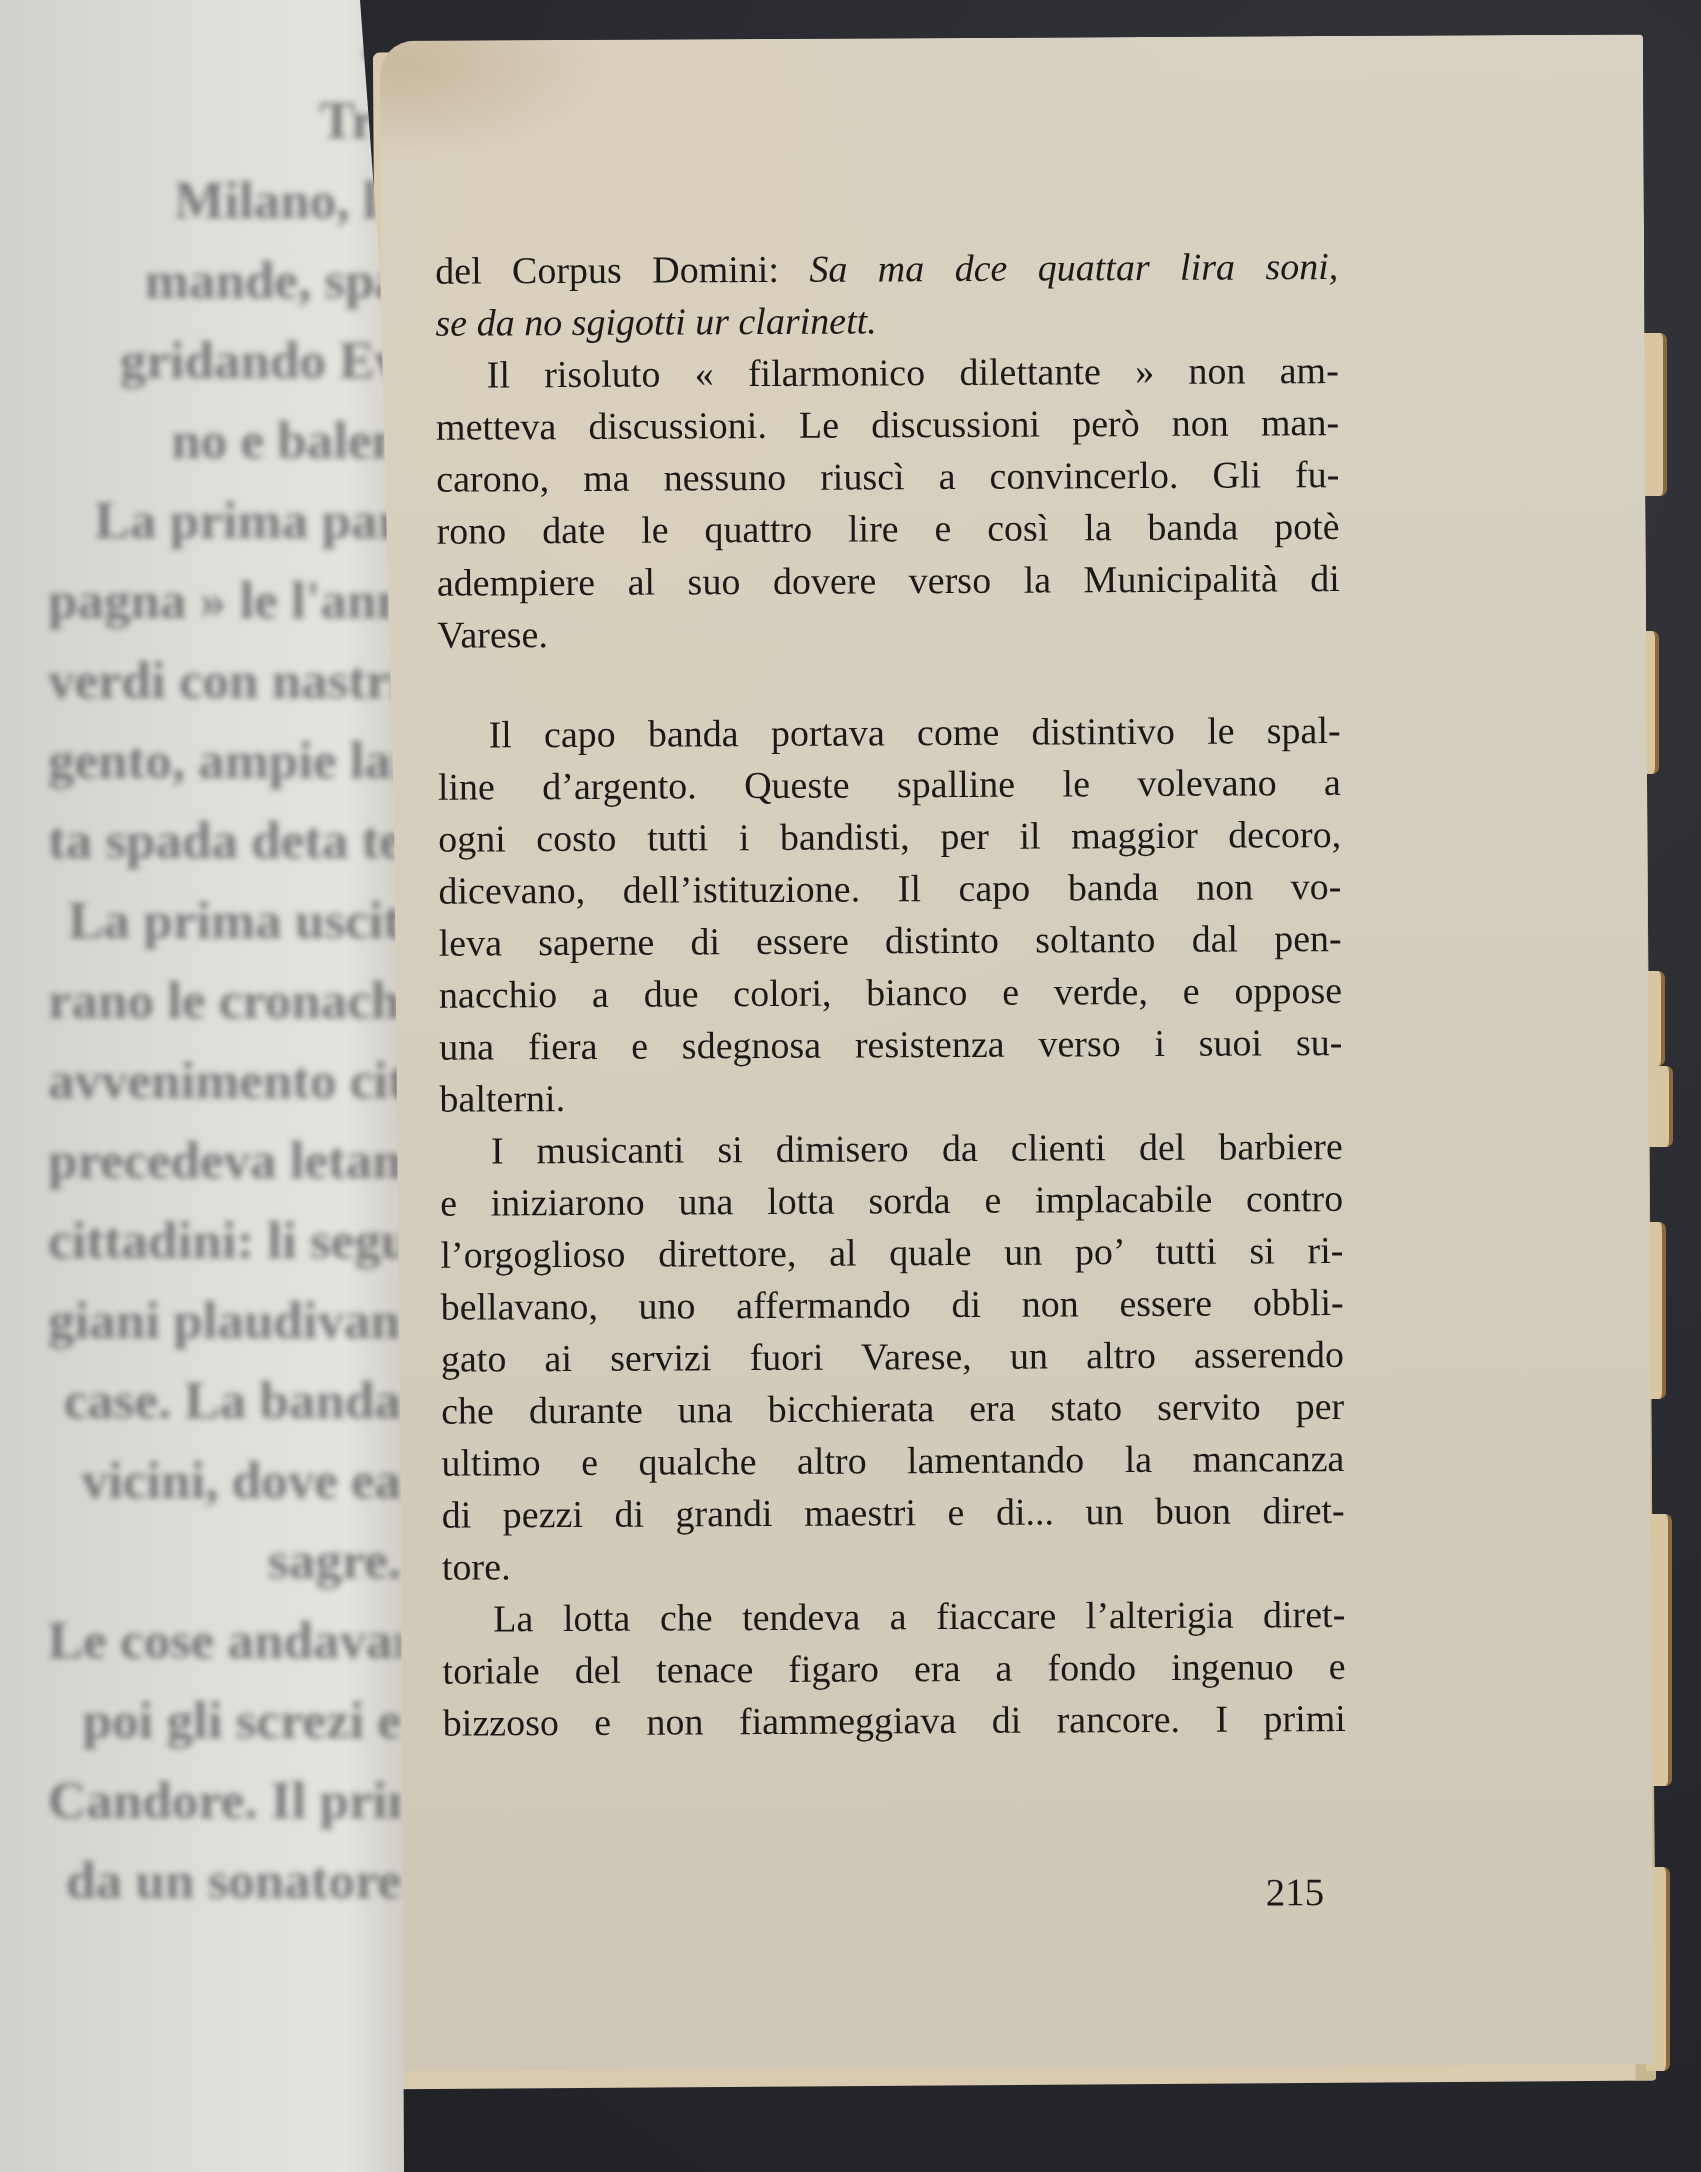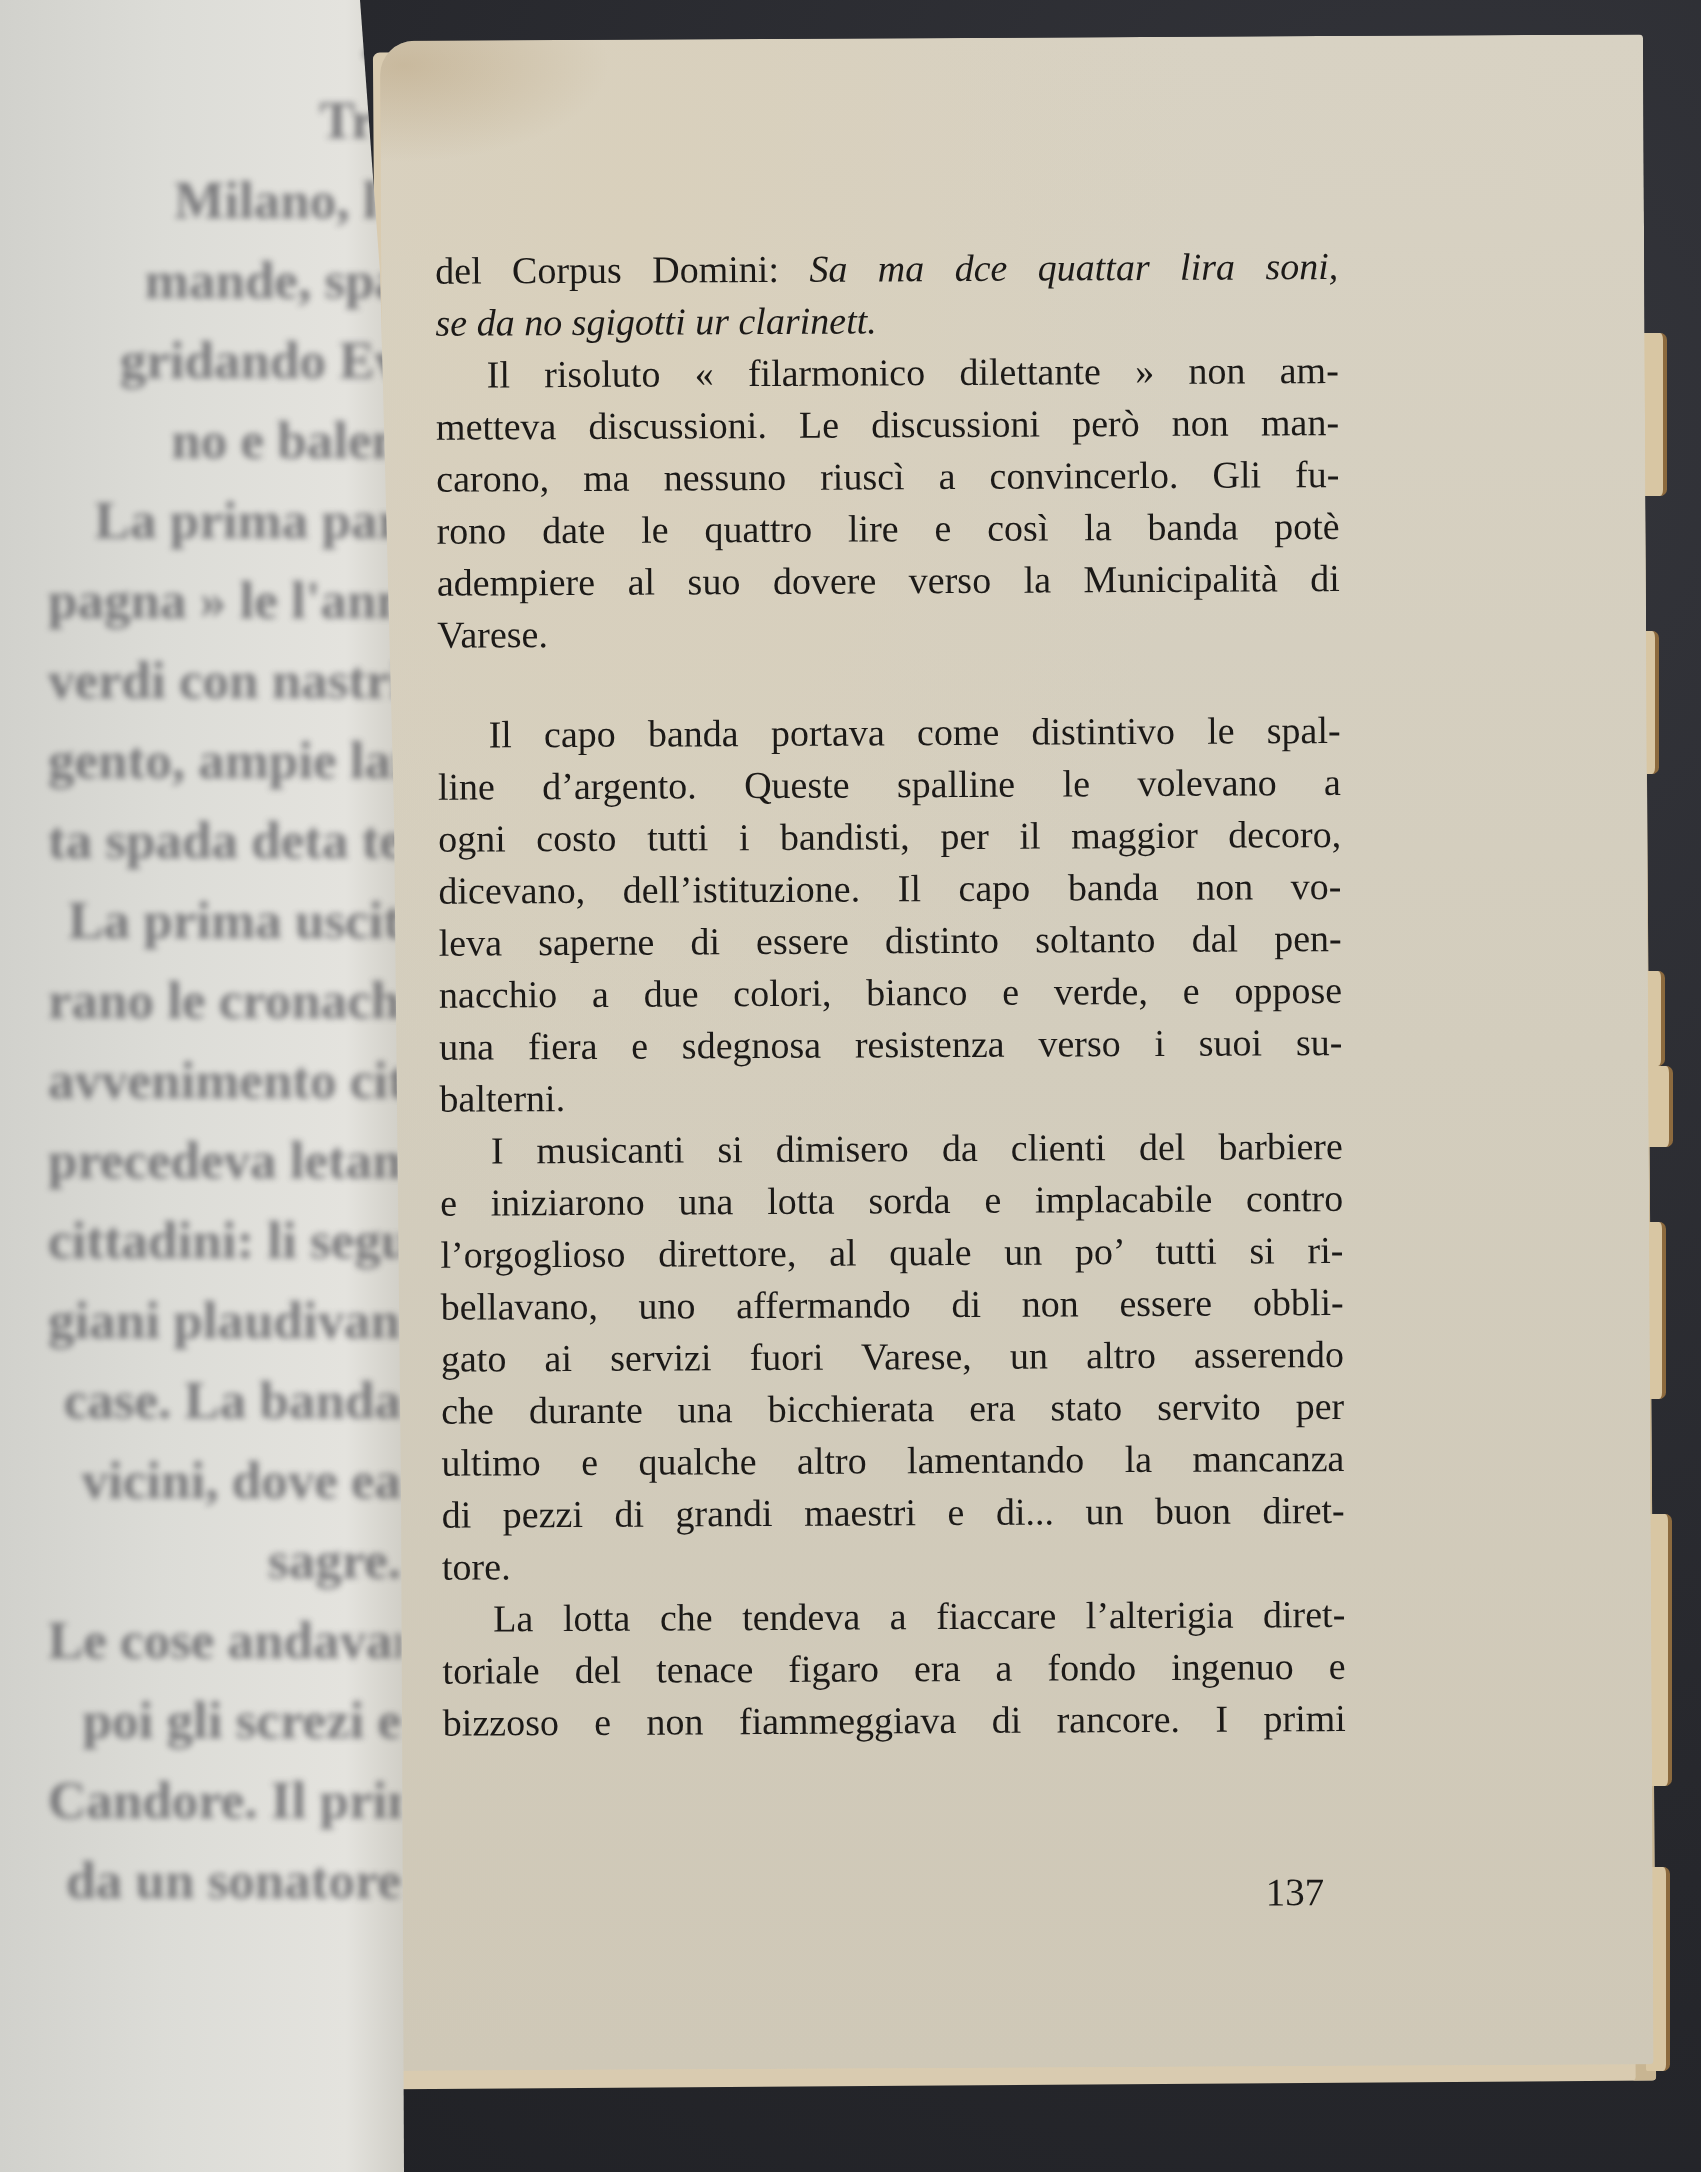--- a/index.html
+++ b/index.html
@@ -108,21 +108,21 @@
     <span class="line">bellavano, uno affermando di non essere obbli-</span>
     <span class="line">gato ai servizi fuori Varese, un altro asserendo</span>
     <span class="line">che durante una bicchierata era stato servito per</span>
     <span class="line">ultimo e qualche altro lamentando la mancanza</span>
     <span class="line">di pezzi di grandi maestri e di... un buon diret-</span>
     <span class="line last">tore.</span>
     <span class="line indent">La lotta che tendeva a fiaccare l’alterigia diret-</span>
     <span class="line">toriale del tenace figaro era a fondo ingenuo e</span>
     <span class="line">bizzoso e non fiammeggiava di rancore. I primi</span>
   </div>
-  <div class="page-number">137</div>
+  <div class="page-number">215</div>
 </div>
 
 <div class="left-page">
   <div class="left-text">
     <span>...</span>
     <span>Tra</span>
     <span>Milano, le</span>
     <span>mande, spa</span>
     <span>gridando Ev</span>
     <span>no e balen</span>

